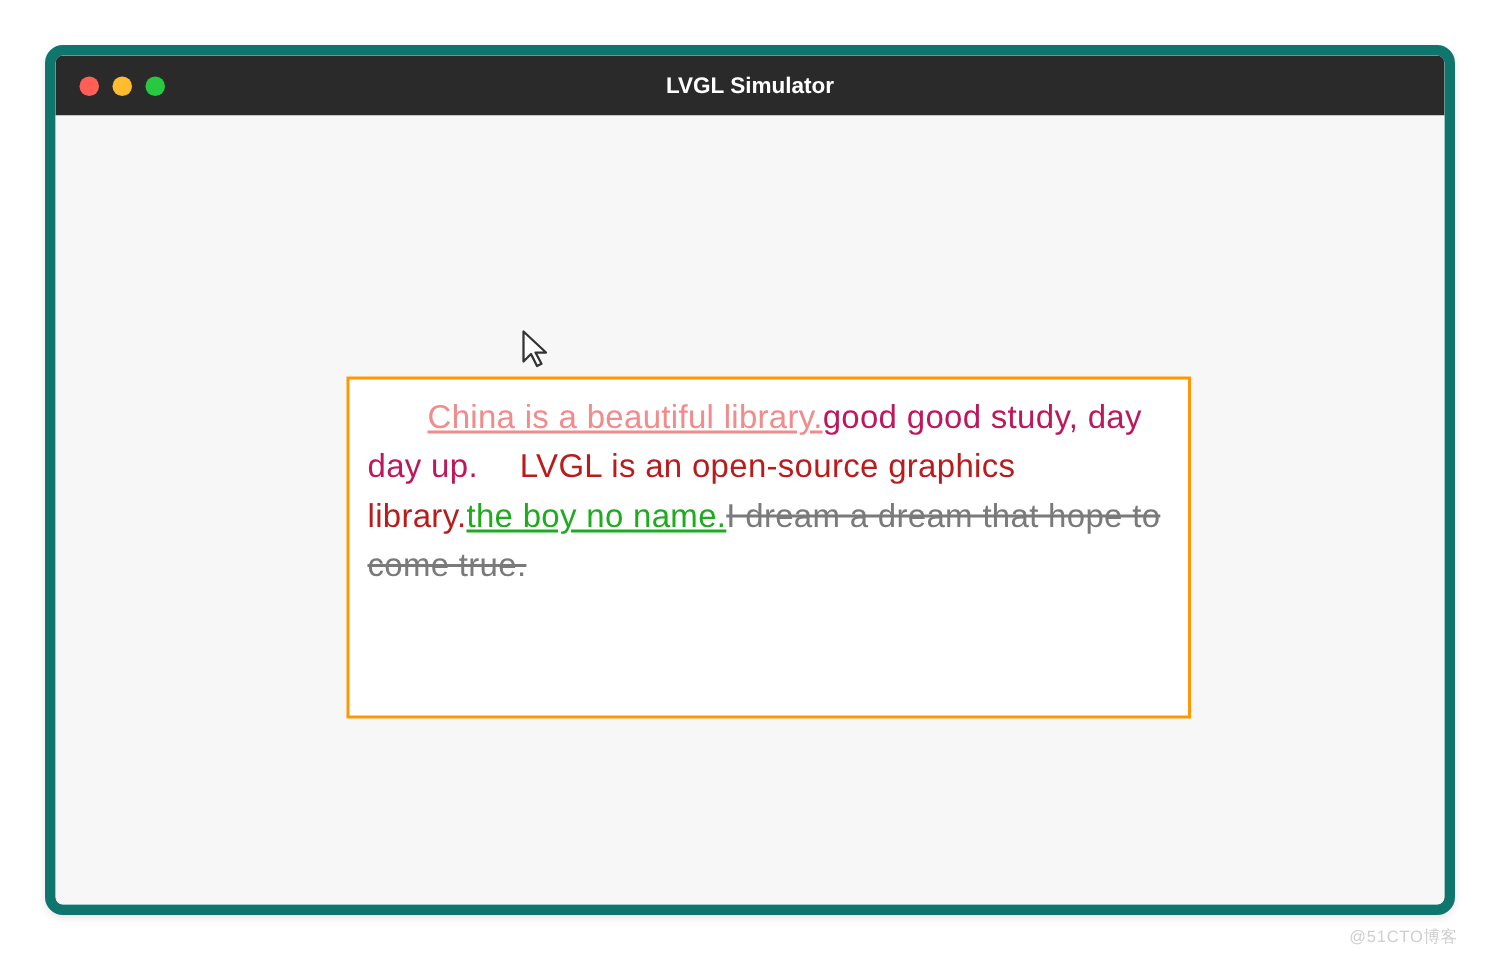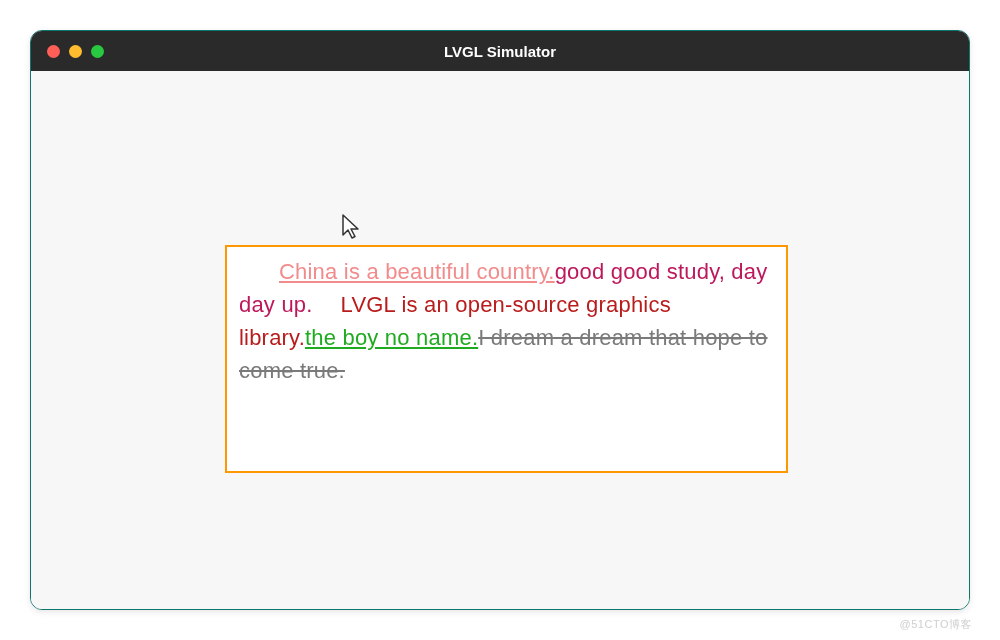--- a/index.html
+++ b/index.html
@@ -14,21 +14,21 @@
       font-family: -apple-system, BlinkMacSystemFont, "Segoe UI", sans-serif;
       display: flex;
       align-items: center;
       justify-content: center;
       position: relative;
     }
     .window-frame {
       width: 940px;
       height: 580px;
       background: #ffffff;
-      border: 1px solid #0f766e;
+      border: 7px solid #0f766e;
       border-radius: 12px;
       overflow: hidden;
       box-shadow: 0 2px 6px rgba(0,0,0,0.1);
       position: relative;
     }
     .titlebar {
       height: 40px;
       background: #2a2a2a;
       display: flex;
       align-items: center;
@@ -127,18 +127,18 @@
     </div>
     <div class="title">LVGL Simulator</div>
   </div>
   <div class="content-area">
     <div class="cursor">
       <svg width="22" height="28" viewBox="0 0 22 28">
         <path d="M 2 2 L 2 22 L 7 17 L 11 25 L 14 23.5 L 10 16 L 17 16 Z" fill="#ffffff" stroke="#333333" stroke-width="1.5" stroke-linejoin="round"></path>
       </svg>
     </div>
     <div class="span-box">
-      <span class="seg1">China is a beautiful country.</span><span class="seg2">good </span><span class="seg2">good study, day day up.</span><span class="seg3">LVGL is an open-source graphics library.</span><span class="seg4">the boy no  name.</span><span class="seg5">I dream a dream that hope to  come true.</span>
+      <span class="seg1">China is a beautiful library.</span><span class="seg2">good </span><span class="seg2">good study, day day up.</span><span class="seg3">LVGL is an open-source graphics library.</span><span class="seg4">the boy no  name.</span><span class="seg5">I dream a dream that hope to  come true.</span>
     </div>
   </div>
 </div>
 
 <div class="watermark">@51CTO博客</div>
 
 </body></html>

